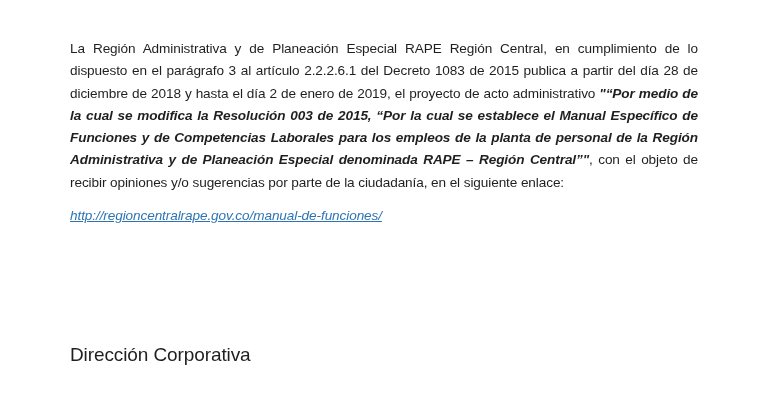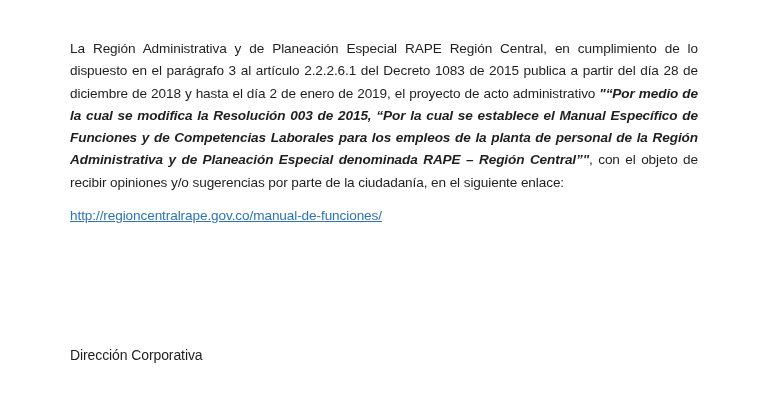--- a/index.html
+++ b/index.html
@@ -29,26 +29,27 @@
     text-align: justify;
   }
   .quote {
     font-style: italic;
     font-weight: 700;
   }
   a.link {
     color: var(--link-color, #2e74b5);
     text-decoration: underline;
     cursor: pointer;
+    font-style: italic;
   }
   .signature {
     position: absolute;
     left: 70px;
     top: 344px;
-    font-size: 14px;
+    font-size: 19px;
     line-height: 22.3px;
     letter-spacing: -0.1px;
   }
 </style>
 </head>
 <body style="--text-color: #1F1F1F; --link-color: #2E74B5; background: rgb(255, 255, 255);">
 
 <div class="content">
   <p><span>La Región Administrativa y de Planeación Especial RAPE Región Central, en cumplimiento de lo dispuesto en el parágrafo 3 al artículo 2.2.2.6.1 del Decreto 1083 de 2015 publica a partir del día 28 de diciembre de 2018 y hasta el día 2 de enero de 2019, el proyecto de acto administrativo </span><span class="quote">"“Por medio de la cual se modifica la Resolución 003 de 2015, “Por la cual se establece el Manual Específico de Funciones y de Competencias Laborales para los empleos de la planta de personal de la Región Administrativa y de Planeación Especial denominada RAPE – Región Central”"</span><span>, con el objeto de recibir opiniones y/o sugerencias por parte de la ciudadanía, en el siguiente enlace:</span></p>
   <p><a class="link">http://regioncentralrape.gov.co/manual-de-funciones/</a></p>

